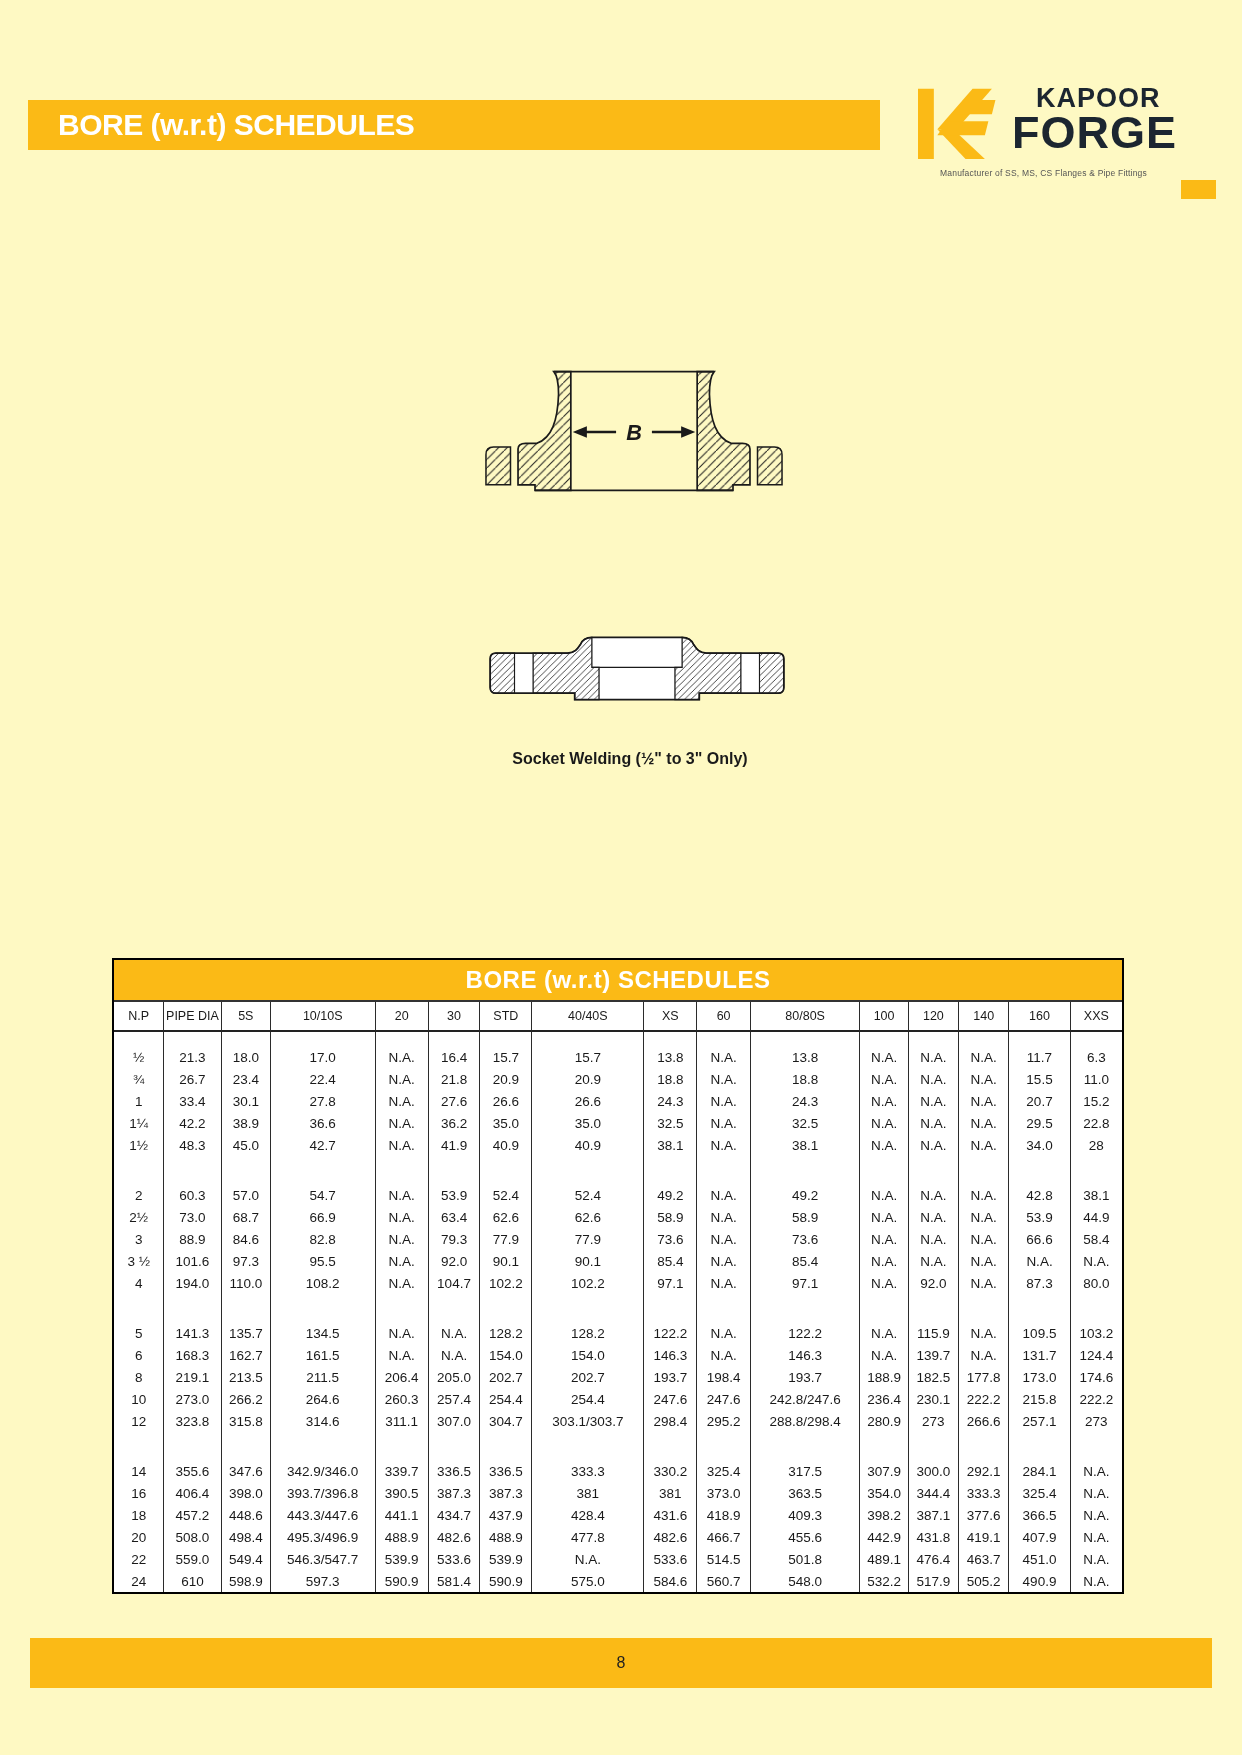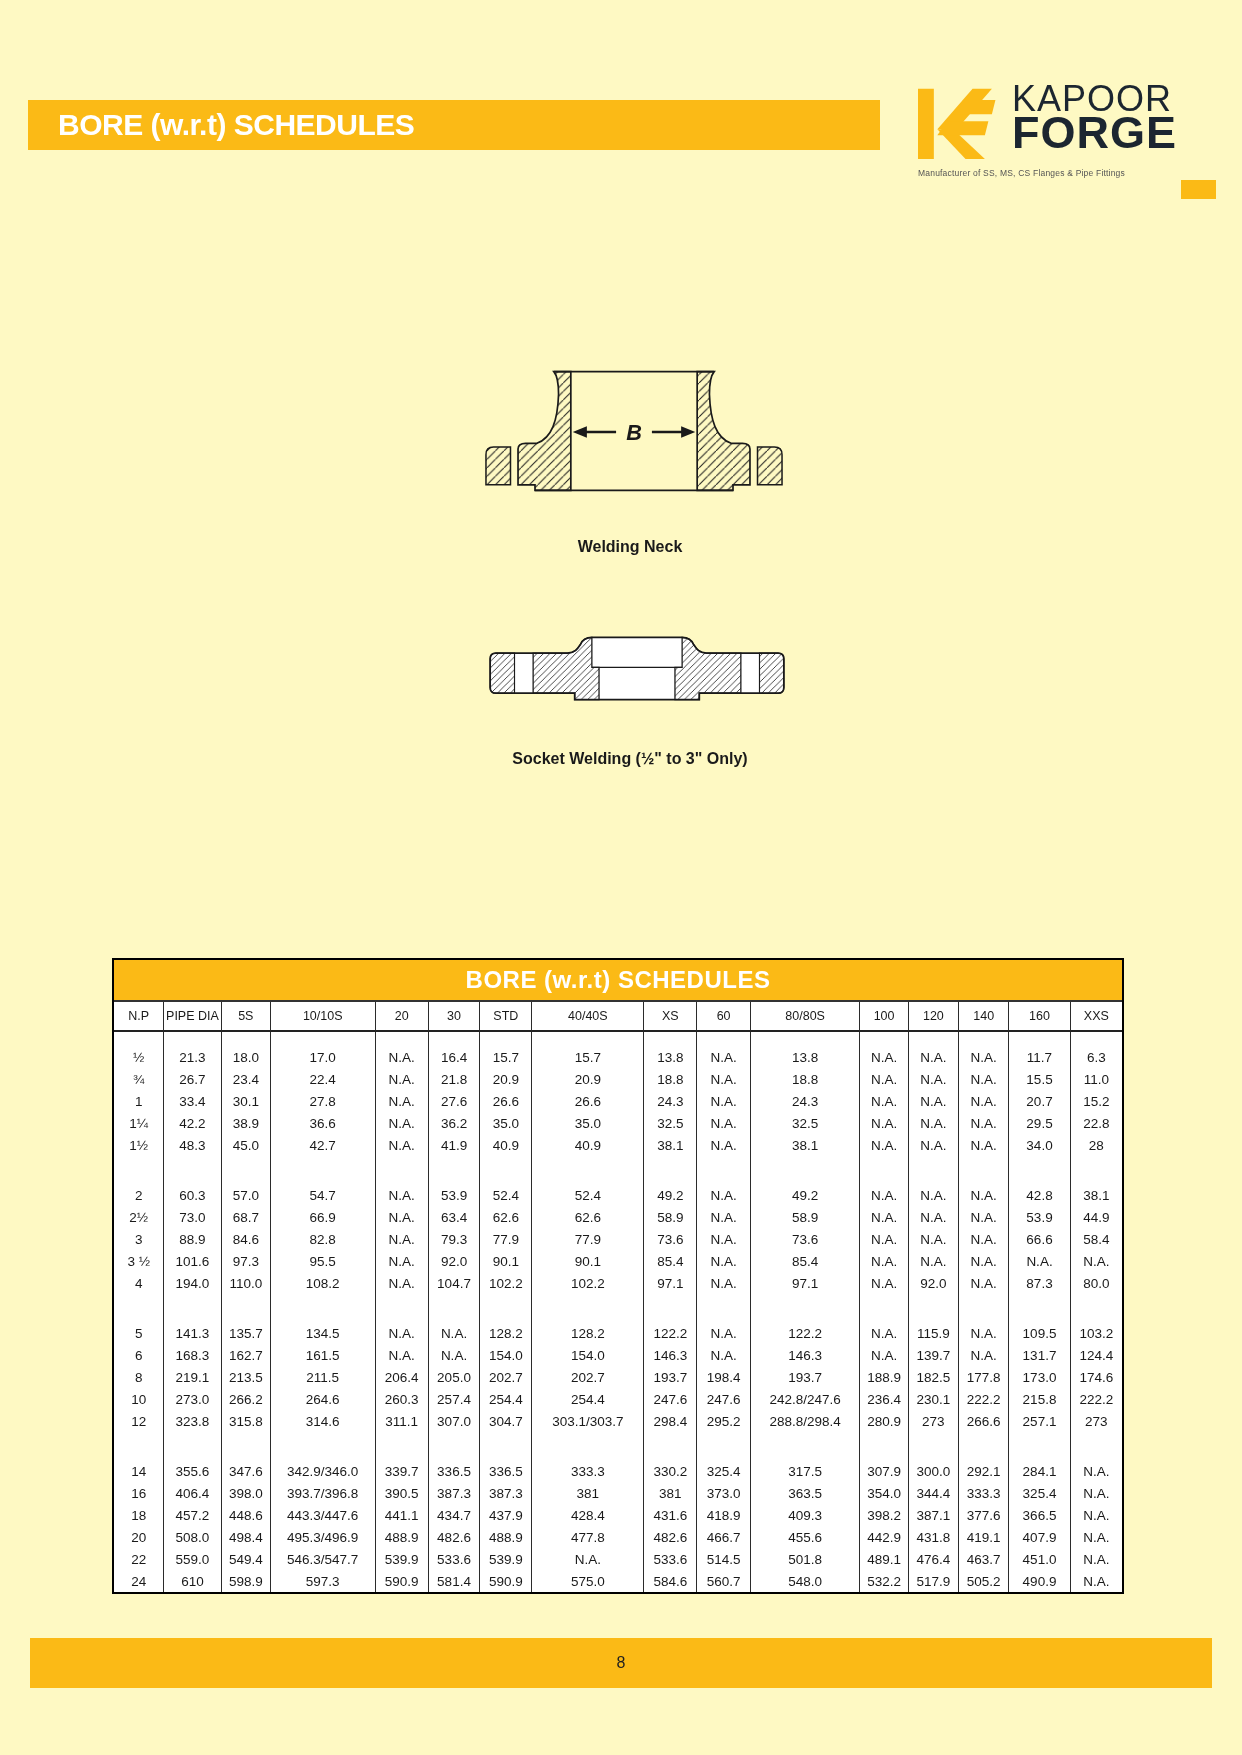--- a/index.html
+++ b/index.html
@@ -10,23 +10,23 @@
   
   .top-banner { position:absolute; left:28px; top:100px; width:852px; height:50px;
     background:#FBBA16; display:flex; align-items:center; }
   .top-banner .title { color:#ffffff; font-weight:bold; font-size:30px; letter-spacing:-0.5px; padding-left:30px; }
 
   
   .logo { position:absolute; left:918px; top:84px; width:260px; }
   .logo-row { display:flex; align-items:flex-start; }
   .kf-mark { width:88px; height:78px; flex:0 0 auto; }
   .logo-text { margin-left:6px; color:#1C2630; }
-  .logo-kapoor { font-weight:normal; font-size:36px; line-height:29px; letter-spacing:1px; }
+  .logo-kapoor { font-weight:bold; font-size:27px; line-height:29px; letter-spacing:1px;margin-left:24px; }
   .logo-forge  { font-weight:bold; font-size:45px; line-height:40px; letter-spacing:1px; }
-  .logo-tagline { margin-top:6px; font-size:8.5px; color:#555; letter-spacing:0.2px; white-space:nowrap; }
+  .logo-tagline { margin-top:6px; margin-left:22px; font-size:8.5px; color:#555; letter-spacing:0.2px; white-space:nowrap; }
   .yellow-chip { position:absolute; left:1181px; top:180px; width:35px; height:19px; background:#FBBA16; }
 
   
   .diagram { position:absolute; }
   .diagram svg { display:block; }
   .diag-caption { position:absolute; left:340px; width:580px; text-align:center;
     font-weight:bold; font-size:16px; color:#1a1a1a; }
 
   
   .bore-table { position:absolute; left:112px; top:958px; width:1012px; border:2px solid #000; background:#fff; }
@@ -92,21 +92,20 @@
       <line x1="80" y1="6" x2="250" y2="6" stroke="#1a1a1a" stroke-width="1.8"></line>
       <line x1="60" y1="132" x2="270" y2="132" stroke="#1a1a1a" stroke-width="1.8"></line>
 
       <line x1="106" y1="70" x2="146" y2="70" stroke="#1a1a1a" stroke-width="2.4"></line>
       <line x1="184" y1="70" x2="224" y2="70" stroke="#1a1a1a" stroke-width="2.4"></line>
       <polygon points="100,70 115,64 115,76" fill="#1a1a1a"></polygon>
       <polygon points="230,70 215,64 215,76" fill="#1a1a1a"></polygon>
       <text x="165" y="78" text-anchor="middle" font-size="23" font-weight="bold" font-style="italic" font-family="Liberation Sans, sans-serif" fill="#1a1a1a">B</text>
     </svg>
   </div>
-  <div class="diag-caption" style="top:538px;">Welding Neck</div>
 
   <div class="diagram" style="left:483px; top:630px;">
     <svg width="308" height="72" viewBox="0 0 430 100">
       <defs>
         <pattern id="hatch2" patternUnits="userSpaceOnUse" width="9" height="9">
           <path d="M0,9 L9,0" stroke="#1a1a1a" stroke-width="1.1"></path>
         </pattern>
       </defs>
 
       <path d="M18,32 L118,32 C128,32 132,26 136,20 Q140,10 152,10 L278,10 Q290,10 294,20 C298,26 302,32 312,32 L412,32 Q420,32 420,40 L420,80 Q420,88 412,88 L302,88 L302,97 L128,97 L128,88 L18,88 Q10,88 10,80 L10,40 Q10,32 18,32 Z" fill="#ffffff" stroke="#1a1a1a" stroke-width="2.4"></path>

